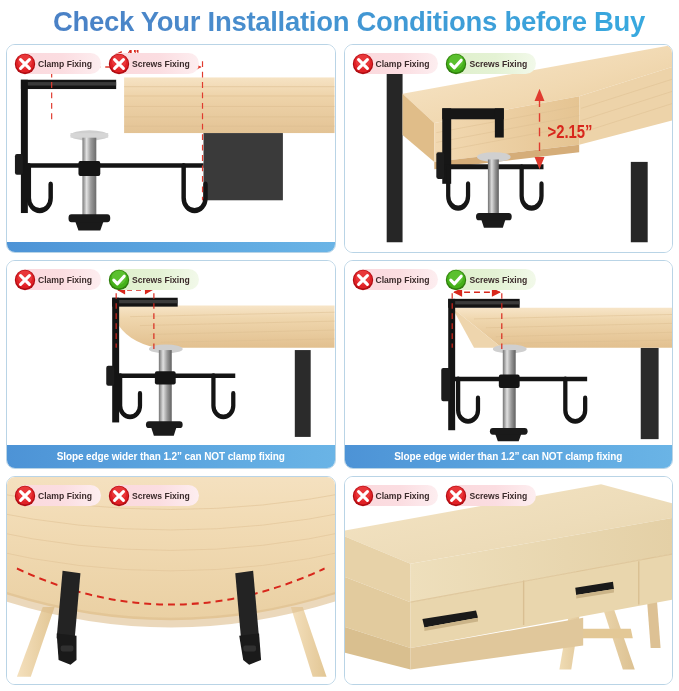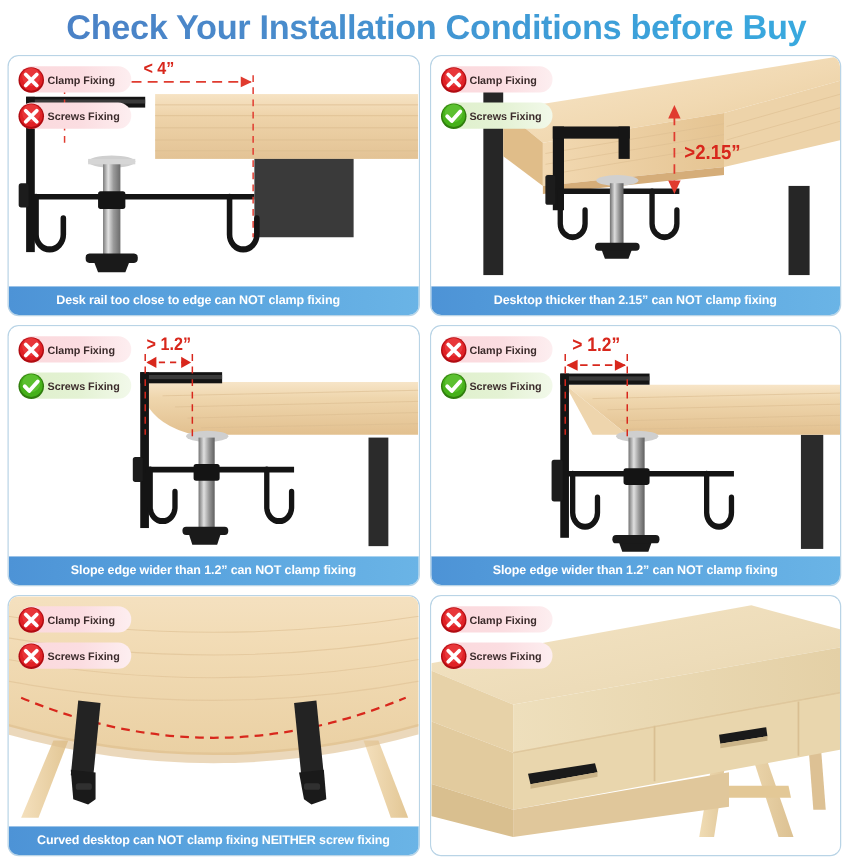--- a/index.html
+++ b/index.html
@@ -55,21 +55,21 @@
     background: #fff;
   }
   .stage svg { display: block; width: 100%; height: 100%; }
 
   
   .badges {
     position: absolute;
     left: 8px; top: 8px;
     z-index: 6;
     display: flex;
-    flex-direction: column;
+    flex-direction: row;
     gap: 8px;
   }
   .badge {
     position: relative;
     display: flex;
     align-items: center;
     height: 21px;
     padding-left: 23px;
     padding-right: 9px;
     border-radius: 11px;
@@ -185,21 +185,20 @@
             <circle cx="12" cy="12" r="10.2" fill="#b00c12"></circle>
             <circle cx="12" cy="11.4" r="9.1" fill="#e02126"></circle>
             <circle cx="12" cy="9.6" r="7.2" fill="#ef4b4b" opacity="0.55"></circle>
             <path d="M7.6 7.6 L16.4 16.4 M16.4 7.6 L7.6 16.4" stroke="#fff" stroke-width="3.1" stroke-linecap="round"></path>
           </svg>
           <span>Screws Fixing</span>
         </div>
       </div>
     </div>
     <div class="caption two-line">
-      <div>Desk rail too close to edge can NOT clamp fixing</div>
     </div>
   </div>
 
   <div class="panel">
     <div class="stage">
       <svg viewBox="0 0 330 170" preserveAspectRatio="none">
         <defs>
           <linearGradient id="woodTop2" x1="0" y1="0" x2="1" y2="1">
             <stop offset="0%" stop-color="#f8e7cb"></stop>
             <stop offset="55%" stop-color="#f1d9b2"></stop>
@@ -274,21 +273,20 @@
           <svg class="mark" viewBox="0 0 24 24">
             <circle cx="12" cy="12" r="10.2" fill="#2f7d0d"></circle>
             <circle cx="12" cy="11.4" r="9.1" fill="#45b119"></circle>
             <circle cx="12" cy="9.6" r="7.2" fill="#72d045" opacity="0.5"></circle>
             <path d="M6.8 12.1 L10.4 15.8 L17.2 8.2" stroke="#fff" stroke-width="3.1" fill="none" stroke-linecap="round" stroke-linejoin="round"></path>
           </svg>
           <span>Screws Fixing</span>
         </div>
       </div>
     </div>
-    <div class="caption center">Desktop thicker than 2.15” can NOT clamp fixing</div>
   </div>
 
   <div class="panel">
     <div class="stage">
       <svg viewBox="0 0 330 165" preserveAspectRatio="none">
         <defs>
           <linearGradient id="wood3" x1="0" y1="0" x2="0" y2="1">
             <stop offset="0%" stop-color="#f7e5c8"></stop>
             <stop offset="30%" stop-color="#efd6ad"></stop>
             <stop offset="100%" stop-color="#e2c08f"></stop>
@@ -488,21 +486,20 @@
           <svg class="mark" viewBox="0 0 24 24">
             <circle cx="12" cy="12" r="10.2" fill="#b00c12"></circle>
             <circle cx="12" cy="11.4" r="9.1" fill="#e02126"></circle>
             <circle cx="12" cy="9.6" r="7.2" fill="#ef4b4b" opacity="0.55"></circle>
             <path d="M7.6 7.6 L16.4 16.4 M16.4 7.6 L7.6 16.4" stroke="#fff" stroke-width="3.1" stroke-linecap="round"></path>
           </svg>
           <span>Screws Fixing</span>
         </div>
       </div>
     </div>
-    <div class="caption center">Curved desktop can NOT clamp fixing NEITHER screw fixing</div>
   </div>
 
   <div class="panel">
     <div class="stage">
       <svg viewBox="0 0 330 172" preserveAspectRatio="none">
         <defs>
           <linearGradient id="topW6" x1="0" y1="0" x2="1" y2="1">
             <stop offset="0%" stop-color="#f4e4c4"></stop>
             <stop offset="60%" stop-color="#eddcb9"></stop>
             <stop offset="100%" stop-color="#e8d5ae"></stop>

